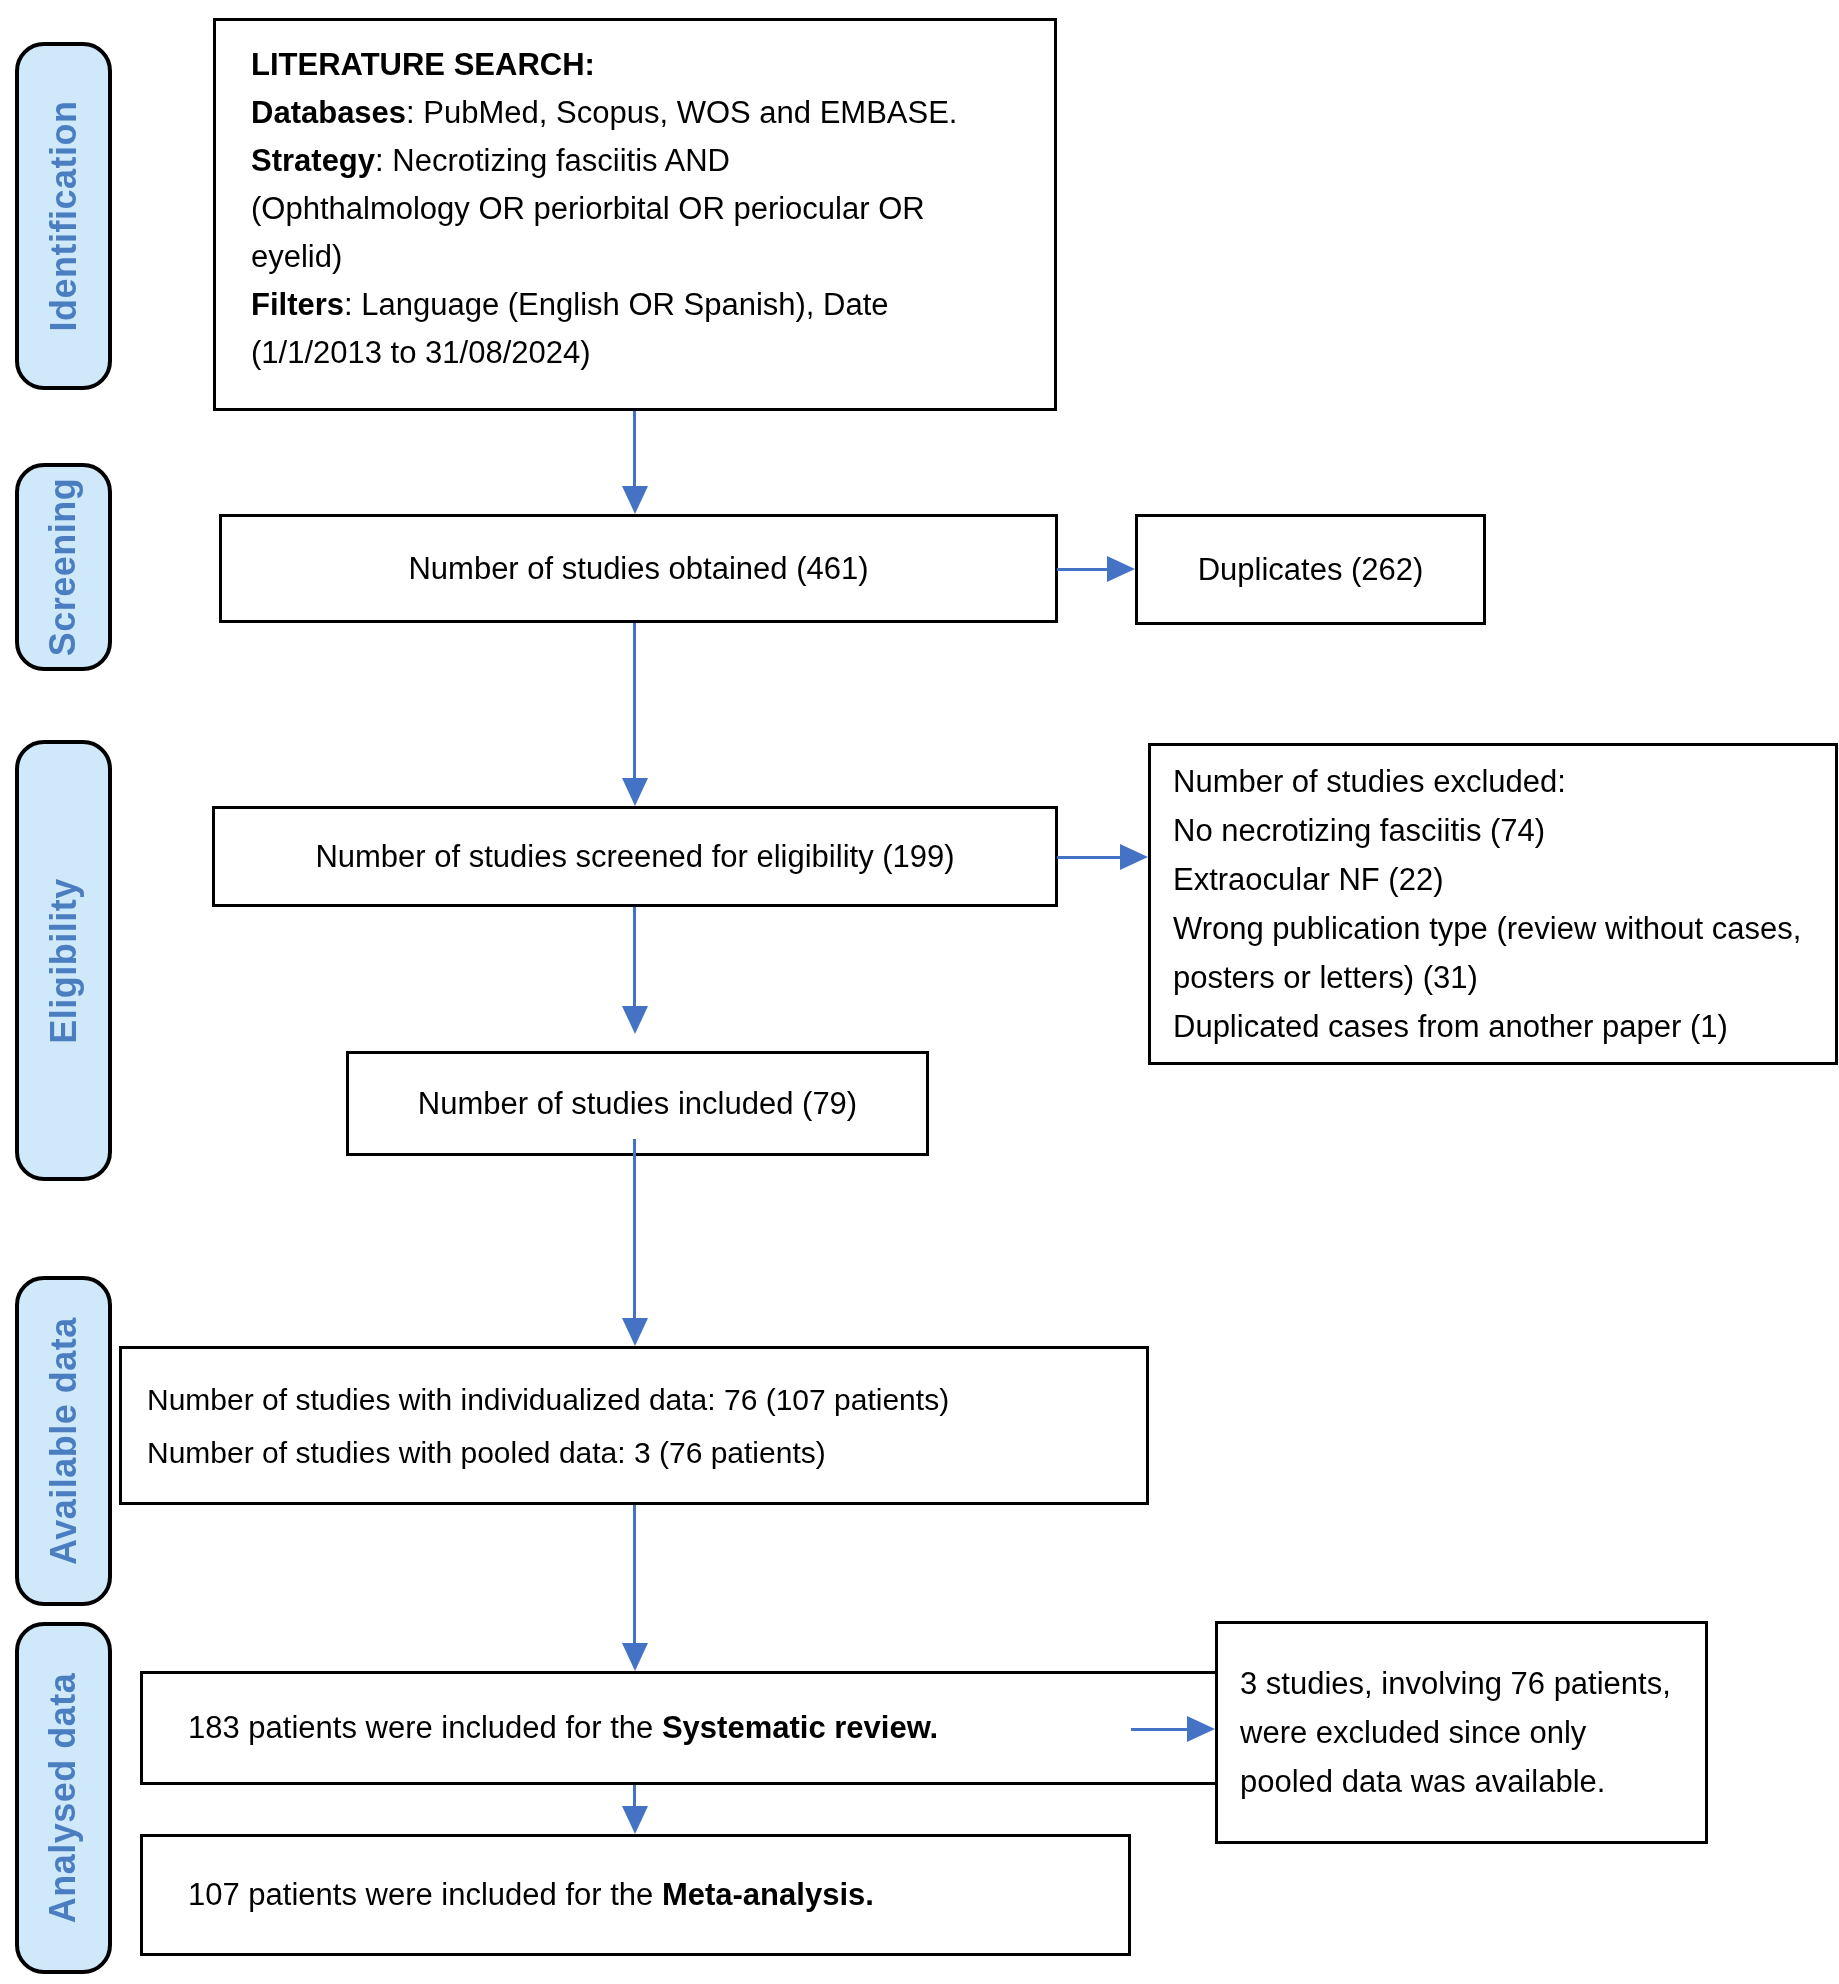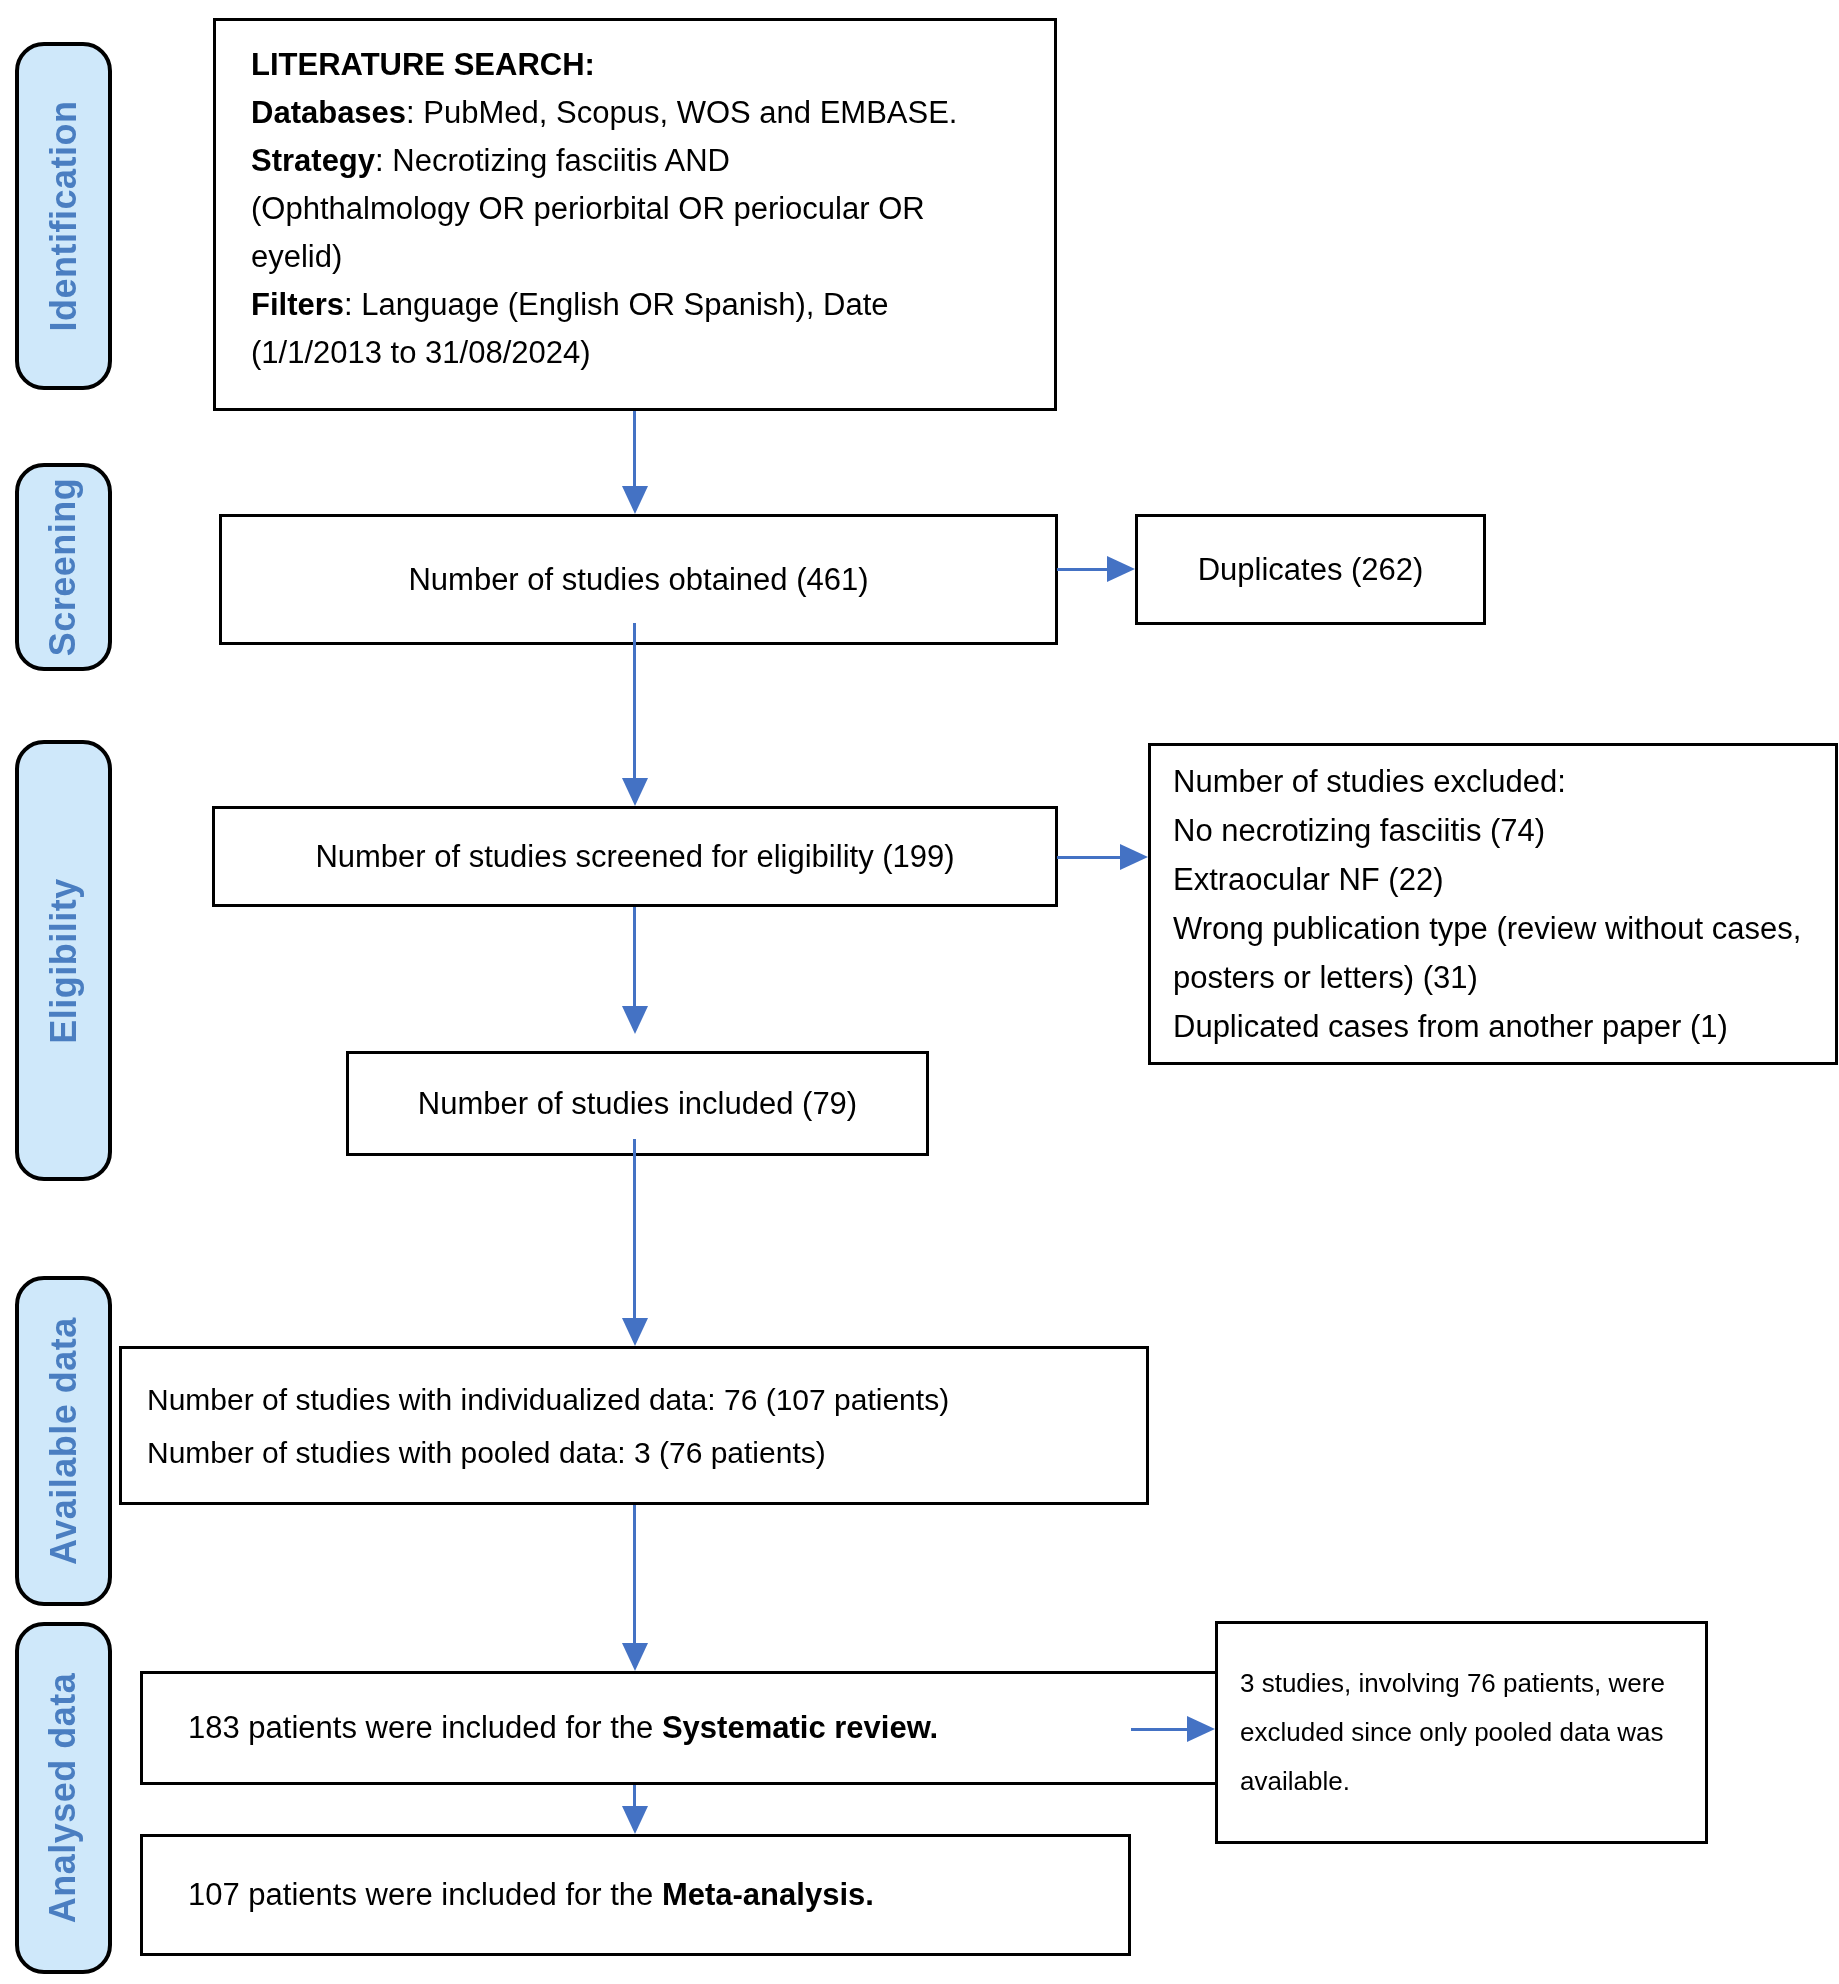--- a/index.html
+++ b/index.html
@@ -89,21 +89,21 @@
   <div class="flowbox" style="left:213px;top:18px;width:844px;height:393px;border-width:3px;padding:20px 35px;justify-content:flex-start;">
     <div class="line nowrap"><strong>LITERATURE SEARCH:</strong><span></span></div>
     <div class="line nowrap"><strong>Databases</strong><span>: PubMed, Scopus, WOS and EMBASE.</span></div>
     <div class="line nowrap"><strong>Strategy</strong><span>: Necrotizing fasciitis AND</span></div>
     <div class="line nowrap"><strong></strong><span>(Ophthalmology OR periorbital OR periocular OR</span></div>
     <div class="line nowrap"><strong></strong><span>eyelid)</span></div>
     <div class="line nowrap"><strong>Filters</strong><span>: Language (English OR Spanish), Date</span></div>
     <div class="line nowrap"><strong></strong><span>(1/1/2013 to 31/08/2024)</span></div>
   </div>
 
-  <div class="flowbox center" style="left:219px;top:514px;width:839px;height:131px;">
+  <div class="flowbox center" style="left:219px;top:514px;width:839px;height:109px;">
     <div class="line nowrap">Number of studies obtained (461)</div>
   </div>
 
   <div class="flowbox center" style="left:1135px;top:514px;width:351px;height:111px;border-width:3px;">
     <div class="line nowrap">Duplicates (262)</div>
   </div>
 
   <div class="flowbox" style="left:1148px;top:695px;width:690px;height:322px;padding:0 22px;font-size:31px;line-height:49px;margin-top:48px;">
     <div class="line">Number of studies excluded:</div>
     <div class="line">No necrotizing fasciitis (74)</div>
@@ -122,21 +122,21 @@
 
   <div class="flowbox" style="left:119px;top:1346px;width:1030px;height:159px;padding:0 25px;line-height:53px;font-size:30px;">
     <div class="line nowrap">Number of studies with individualized data: 76 (107 patients)</div>
     <div class="line nowrap">Number of studies with pooled data: 3 (76 patients)</div>
   </div>
 
   <div class="flowbox" style="left:140px;top:1671px;width:1152px;height:114px;padding:0 45px;">
     <div class="line nowrap"><span>183 patients were included for the </span><strong>Systematic review.</strong></div>
   </div>
 
-  <div class="flowbox" style="left:1215px;top:1621px;width:493px;height:223px;border-width:3px;padding:0 22px;font-size:26px;line-height:49px;">
+  <div class="flowbox" style="left:1215px;top:1621px;width:493px;height:223px;border-width:3px;padding:0 22px;font-size:31px;line-height:49px;">
     <div class="line">3 studies, involving 76 patients, were excluded since only pooled data was available.</div>
   </div>
 
   <div class="flowbox" style="left:140px;top:1834px;width:991px;height:122px;padding:0 45px;">
     <div class="line nowrap"><span>107 patients were included for the </span><strong>Meta-analysis.</strong></div>
   </div>
 
   <div>
     <div class="vshaft" style="left:633px;top:411px;height:75px;"></div>
     <div class="vhead" style="left:622px;top:486px;"></div>

